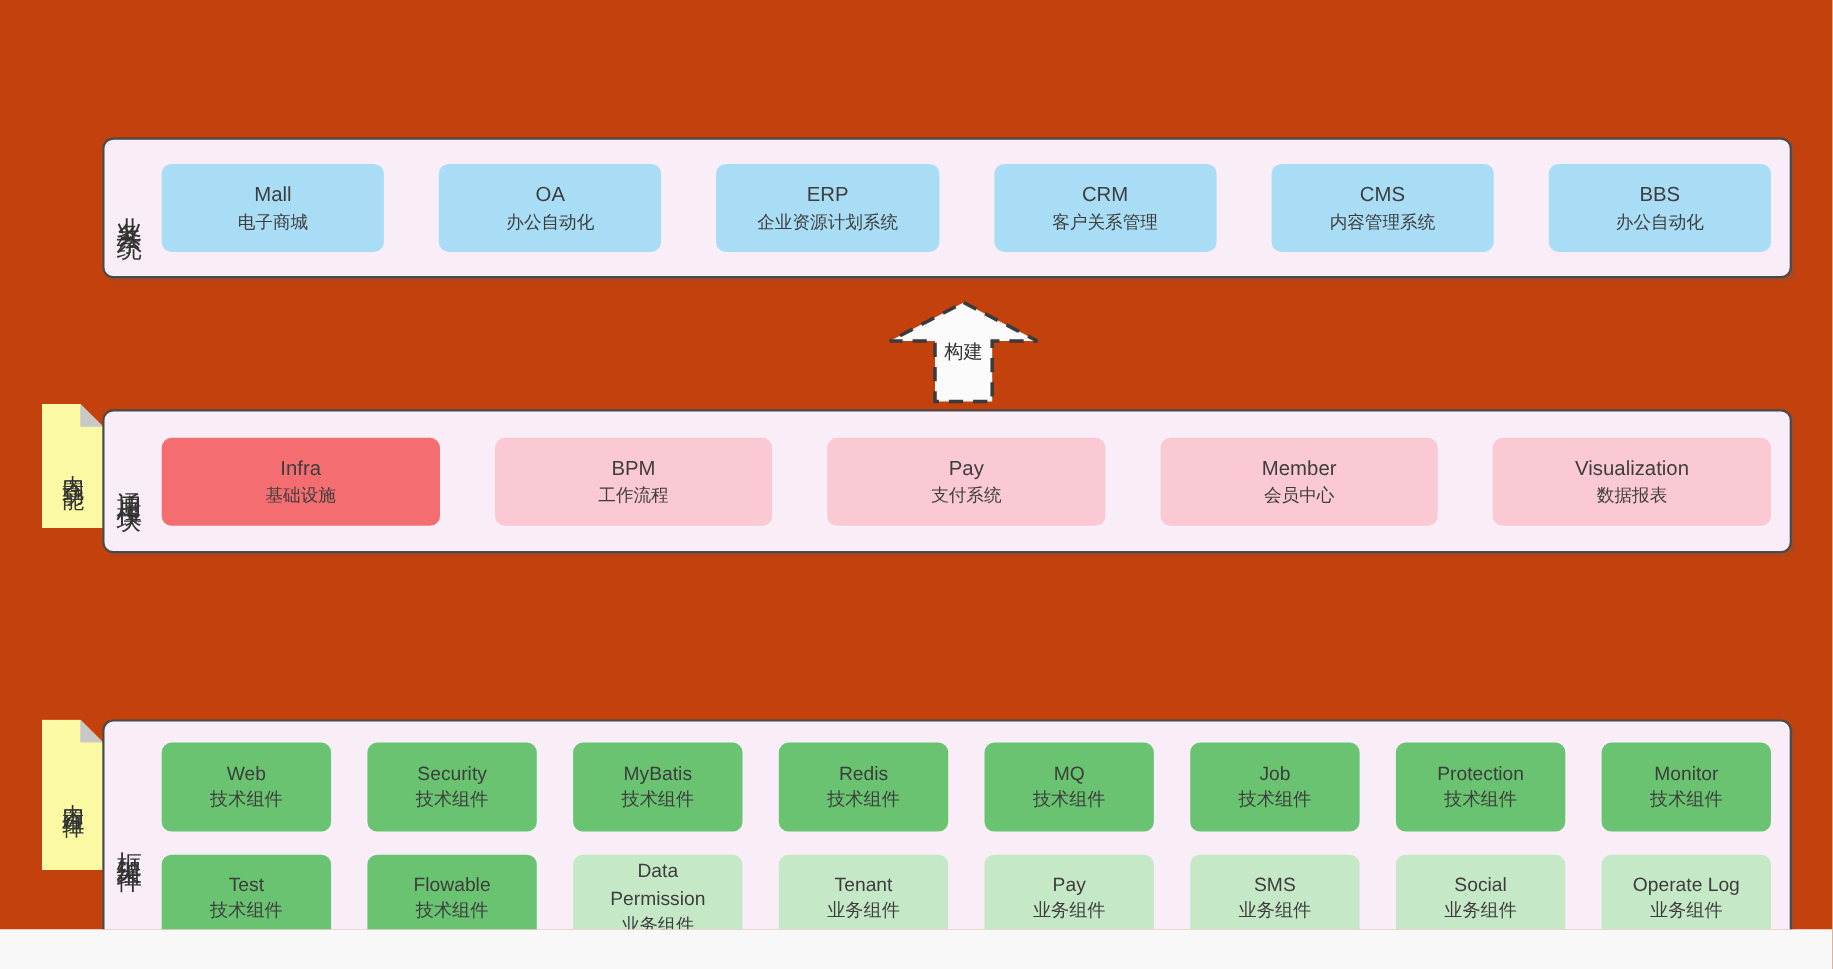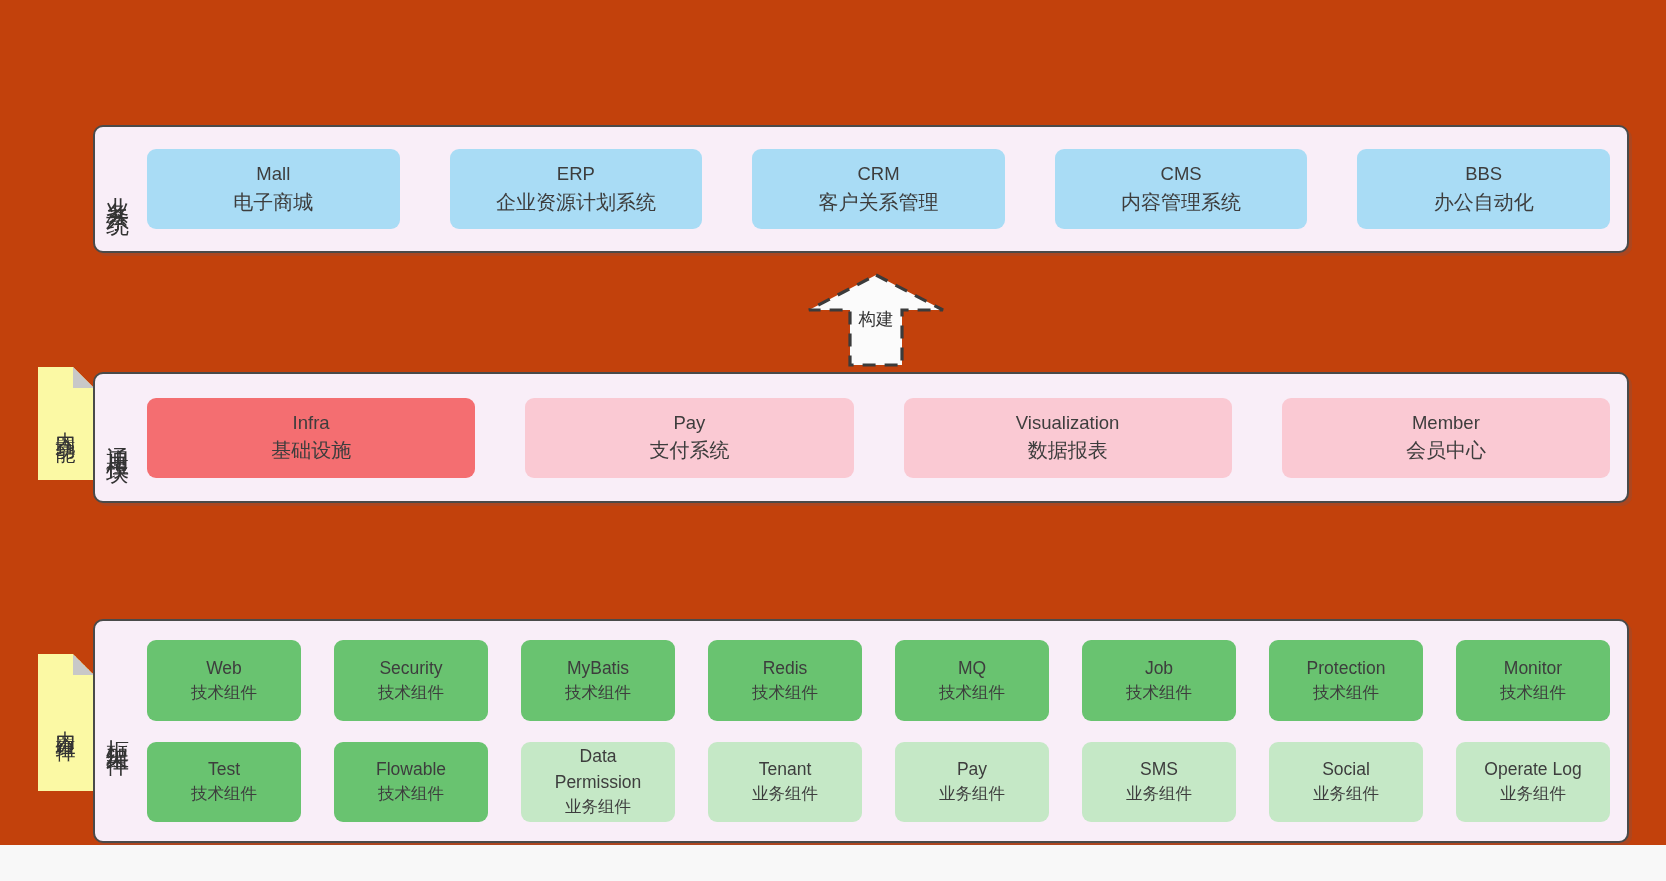--- a/index.html
+++ b/index.html
@@ -9,39 +9,39 @@
     color:#3a3a3a;
   }
   
   .layer {
     position:absolute; left:93px; width:1536px; box-sizing:border-box;
     background:#f9eef8; border:2.5px solid #4a4a4a; border-radius:10px;
     box-shadow:3px 3px 0 rgba(100,90,100,0.22); z-index:2;
   }
   #layer-business   { top:125px; height:128px; }
   #layer-modules    { top:372px; height:131px; }
-  #layer-components { top:619px; height:224px;padding-left:12px; }
+  #layer-components { top:654px; height:224px;padding-left:12px; }
 
   .layer-label {
     position:absolute; left:11px; top:50%; transform:translateY(-50%);
     writing-mode:vertical-rl; text-orientation:upright;
     font-size:23px; letter-spacing:5px; line-height:1; color:#333; white-space:nowrap;
   }
   
   .box-row {
     position:absolute; left:52px; right:17px; top:50%; transform:translateY(-50%);
     display:flex; gap:50px;
   }
   .box {
     flex:1; min-height:80px; border-radius:9px; box-sizing:border-box;
     display:flex; flex-direction:column; justify-content:center; align-items:center;
     text-align:center; padding:4px 6px; color:#3d3d3d;
   }
   .box-name { font-size:18.5px; line-height:1.45; }
-  .box-desc { font-size:20px; line-height:1.45; }
+  .box-desc { font-size:16px; line-height:1.45; }
 
   .blue        { background:#a9dcf5; }
   .red         { background:#f46e71; }
   .pink        { background:#fac9d3; }
   .green       { background:#69c370; }
   .green-light { background:#c5e8c6; }
 
   
   .grid {
     position:absolute; left:52px; right:17px; top:19px; bottom:19px;
@@ -84,20 +84,24 @@
 <div class="page">
 
   <section class="layer" id="layer-business">
     <div class="layer-label">业务系统</div>
     <div class="box-row">
       <div class="box blue">
         <div class="box-name">Mall</div>
         <div class="box-desc">电子商城</div>
       </div>
       <div class="box blue">
+        <div class="box-name">OA</div>
+        <div class="box-desc">办公自动化</div>
+      </div>
+      <div class="box blue">
         <div class="box-name">ERP</div>
         <div class="box-desc">企业资源计划系统</div>
       </div>
       <div class="box blue">
         <div class="box-name">CRM</div>
         <div class="box-desc">客户关系管理</div>
       </div>
       <div class="box blue">
         <div class="box-name">CMS</div>
         <div class="box-desc">内容管理系统</div>
@@ -121,30 +125,34 @@
   </div>
 
   <section class="layer" id="layer-modules">
     <div class="layer-label">通用模块</div>
     <div class="box-row">
       <div class="box red">
         <div class="box-name">Infra</div>
         <div class="box-desc">基础设施</div>
       </div>
       <div class="box pink">
+        <div class="box-name">BPM</div>
+        <div class="box-desc">工作流程</div>
+      </div>
+      <div class="box pink">
         <div class="box-name">Pay</div>
         <div class="box-desc">支付系统</div>
       </div>
       <div class="box pink">
+        <div class="box-name">Member</div>
+        <div class="box-desc">会员中心</div>
+      </div>
+      <div class="box pink">
         <div class="box-name">Visualization</div>
         <div class="box-desc">数据报表</div>
-      </div>
-      <div class="box pink">
-        <div class="box-name">Member</div>
-        <div class="box-desc">会员中心</div>
       </div>
     </div>
   </section>
 
 
   <div class="sticky" id="sticky-components">
     <span class="sticky-text">内置组件</span>
   </div>
 
   <section class="layer" id="layer-components">

